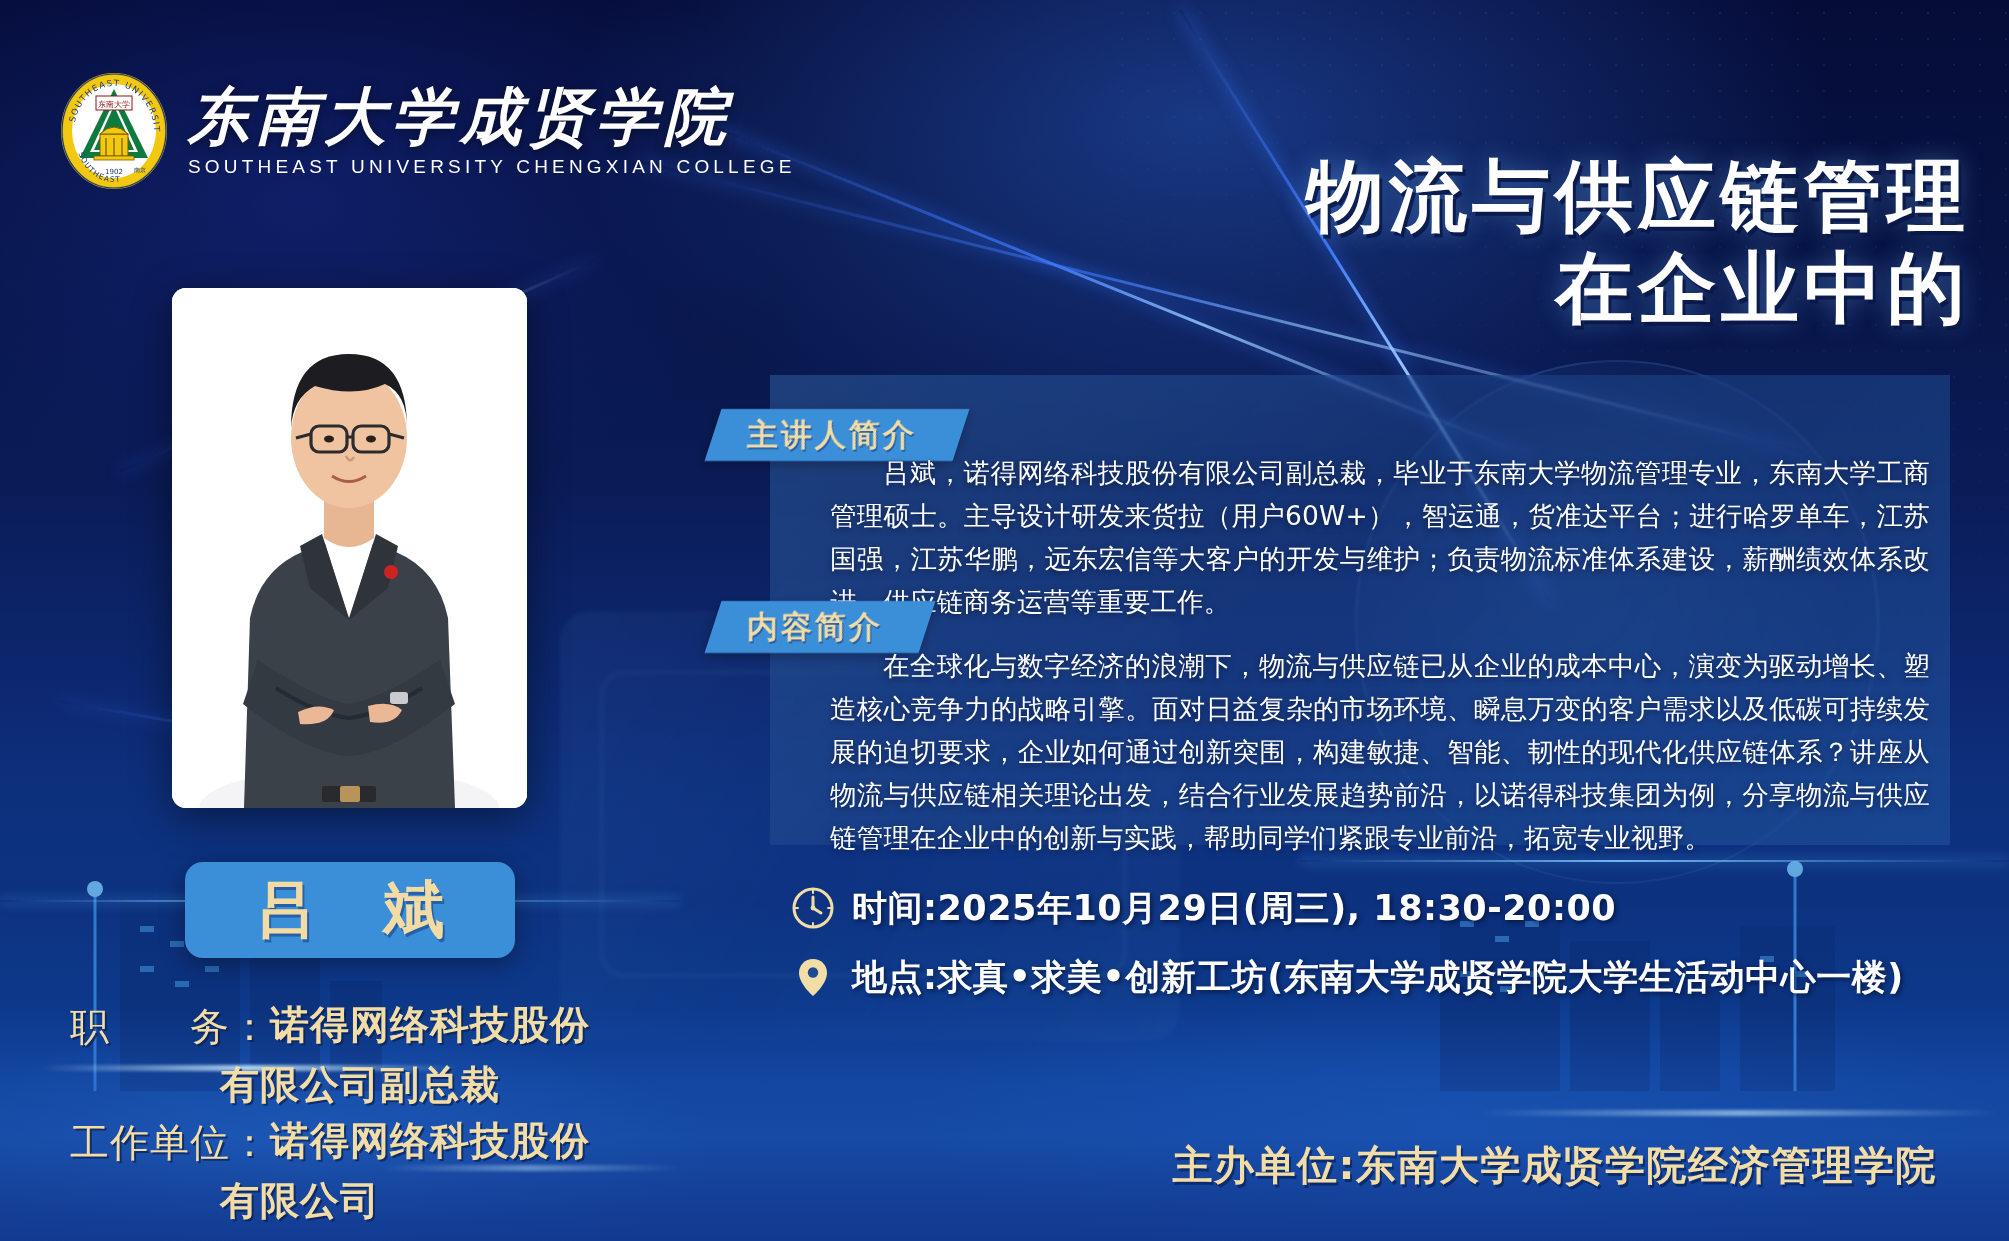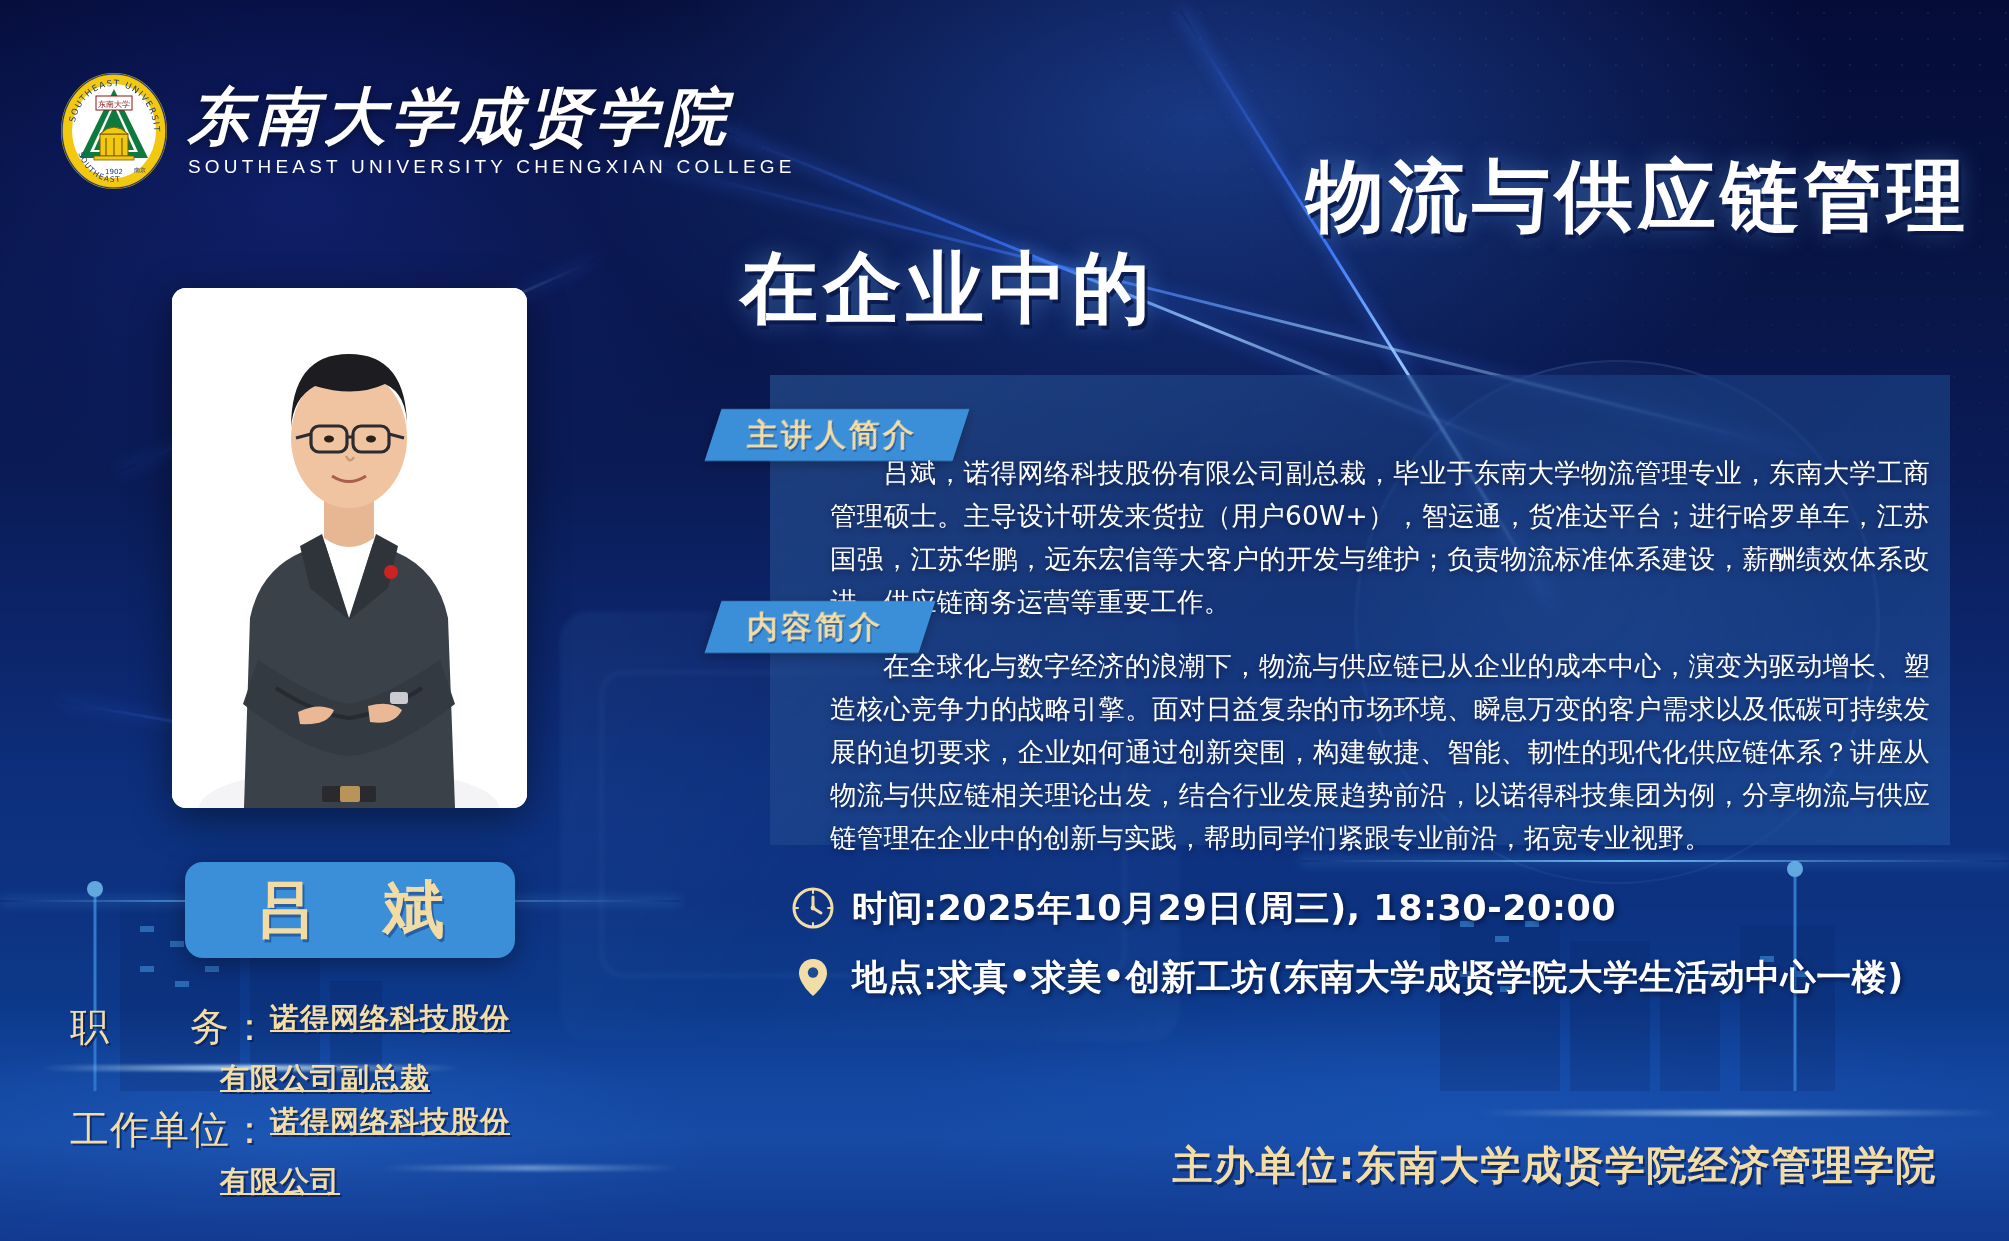--- a/index.html
+++ b/index.html
@@ -68,21 +68,21 @@
   }
 
   
   .title-block{position:absolute;left:740px;top:150px;width:1230px;text-align:right;}
   .title-line{
     font-family:"DejaVu Sans","Liberation Sans",sans-serif;
     font-weight:700;font-size:78px;color:#ffffff;letter-spacing:5px;line-height:1.18;
     text-shadow:3px 4px 0 rgba(8,22,70,.85), 0 0 24px rgba(110,180,255,.45);
     white-space:nowrap;
   }
-  .title-line2{display:flex;justify-content:flex-end;align-items:baseline;gap:14px;flex-direction:column;}
+  .title-line2{display:flex;justify-content:flex-end;align-items:baseline;gap:14px;}
   .title-gold{
     font-family:"DejaVu Serif","Liberation Serif",serif;
     font-style:italic;font-weight:700;font-size:84px;letter-spacing:4px;
     background:linear-gradient(180deg,#fff6cf 0%,#f4dc9a 45%,#d9b košt 46%,#e7c87f 100%);
     color:#f2dda1;
     -webkit-text-fill-color:#f2dda1;
     text-shadow:3px 4px 0 rgba(8,22,70,.8), 0 0 22px rgba(255,215,120,.35);
     white-space:nowrap;margin-left:14px;
   }
 
@@ -108,22 +108,22 @@
   
   .left-info{position:absolute;left:70px;top:1000px;width:620px;color:#f0d79b;}
   .li-row{display:flex;align-items:flex-start;margin-bottom:6px;}
   .li-label{
     font-family:"DejaVu Sans","Liberation Sans",sans-serif;
     font-weight:400;font-size:39px;color:#f3dda6;letter-spacing:1px;white-space:nowrap;
     text-shadow:2px 2px 0 rgba(10,30,80,.7);
   }
   .li-value{
     font-family:"DejaVu Sans","Liberation Sans",sans-serif;
-    font-weight:700;font-size:29px;color:#f3dda6;letter-spacing:1px;
-    text-shadow:2px 2px 0 rgba(10,30,80,.7);line-height:1.28;text-decoration:underline;
+    font-weight:700;font-size:39px;color:#f3dda6;letter-spacing:1px;
+    text-shadow:2px 2px 0 rgba(10,30,80,.7);line-height:1.28;
   }
   .li-cont{margin-left:150px;}
 
   
   .panel{
     position:absolute;left:770px;top:375px;width:1180px;height:470px;
     background:linear-gradient(135deg, rgba(42,86,150,.62) 0%, rgba(30,70,140,.52) 45%, rgba(38,92,165,.48) 100%);
     backdrop-filter:blur(1px);
   }
   .sec-tag{

